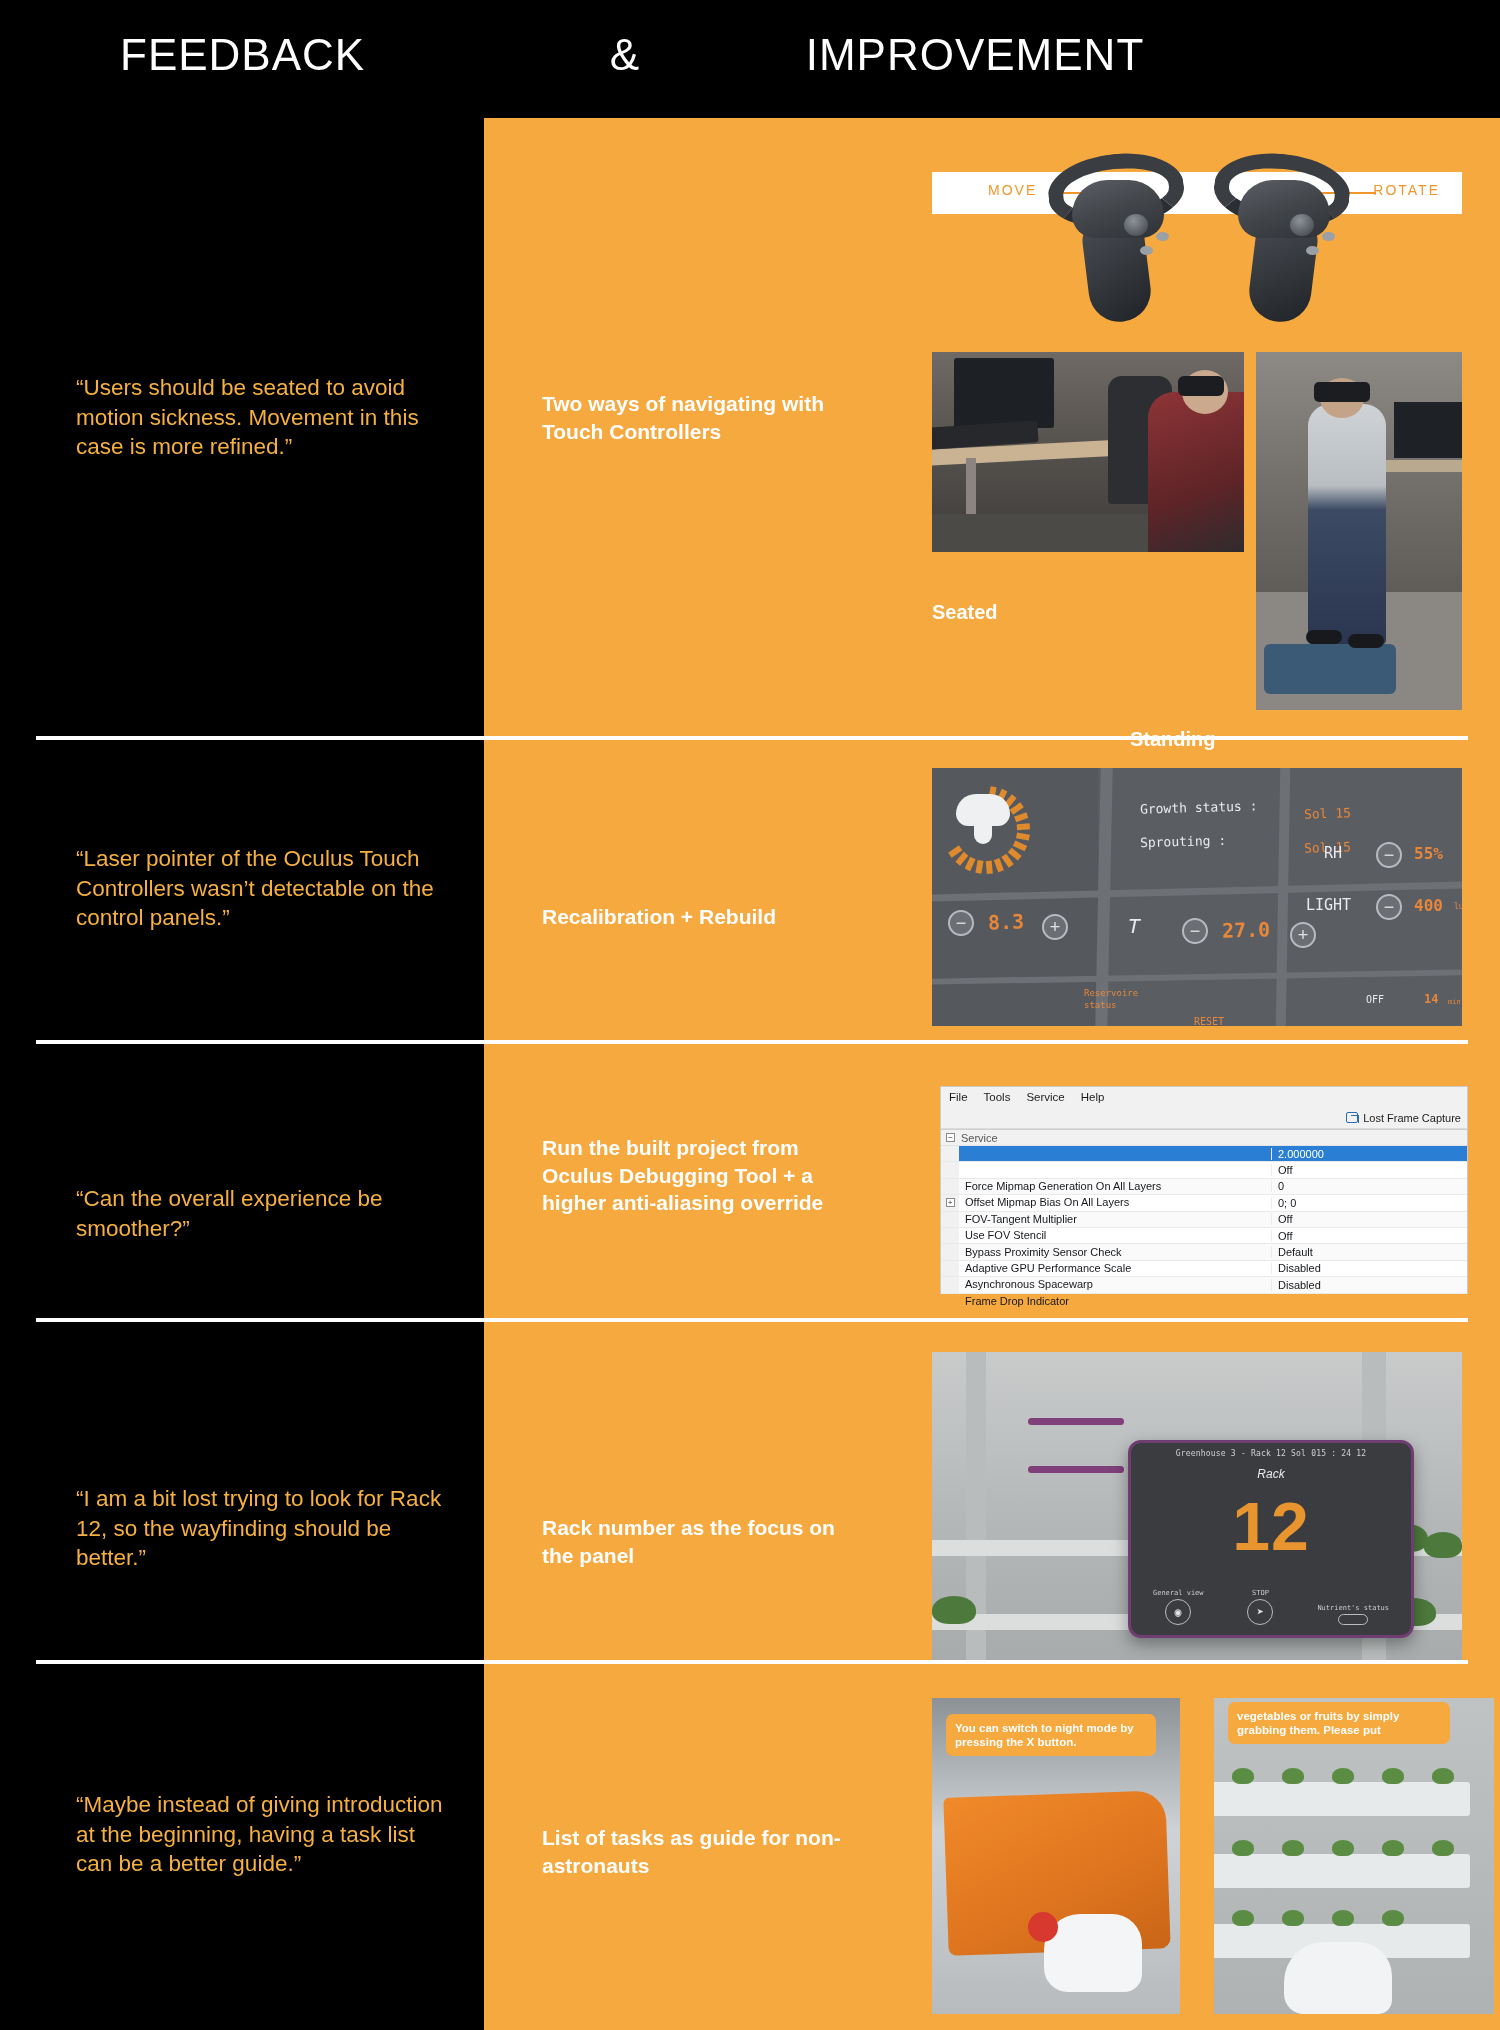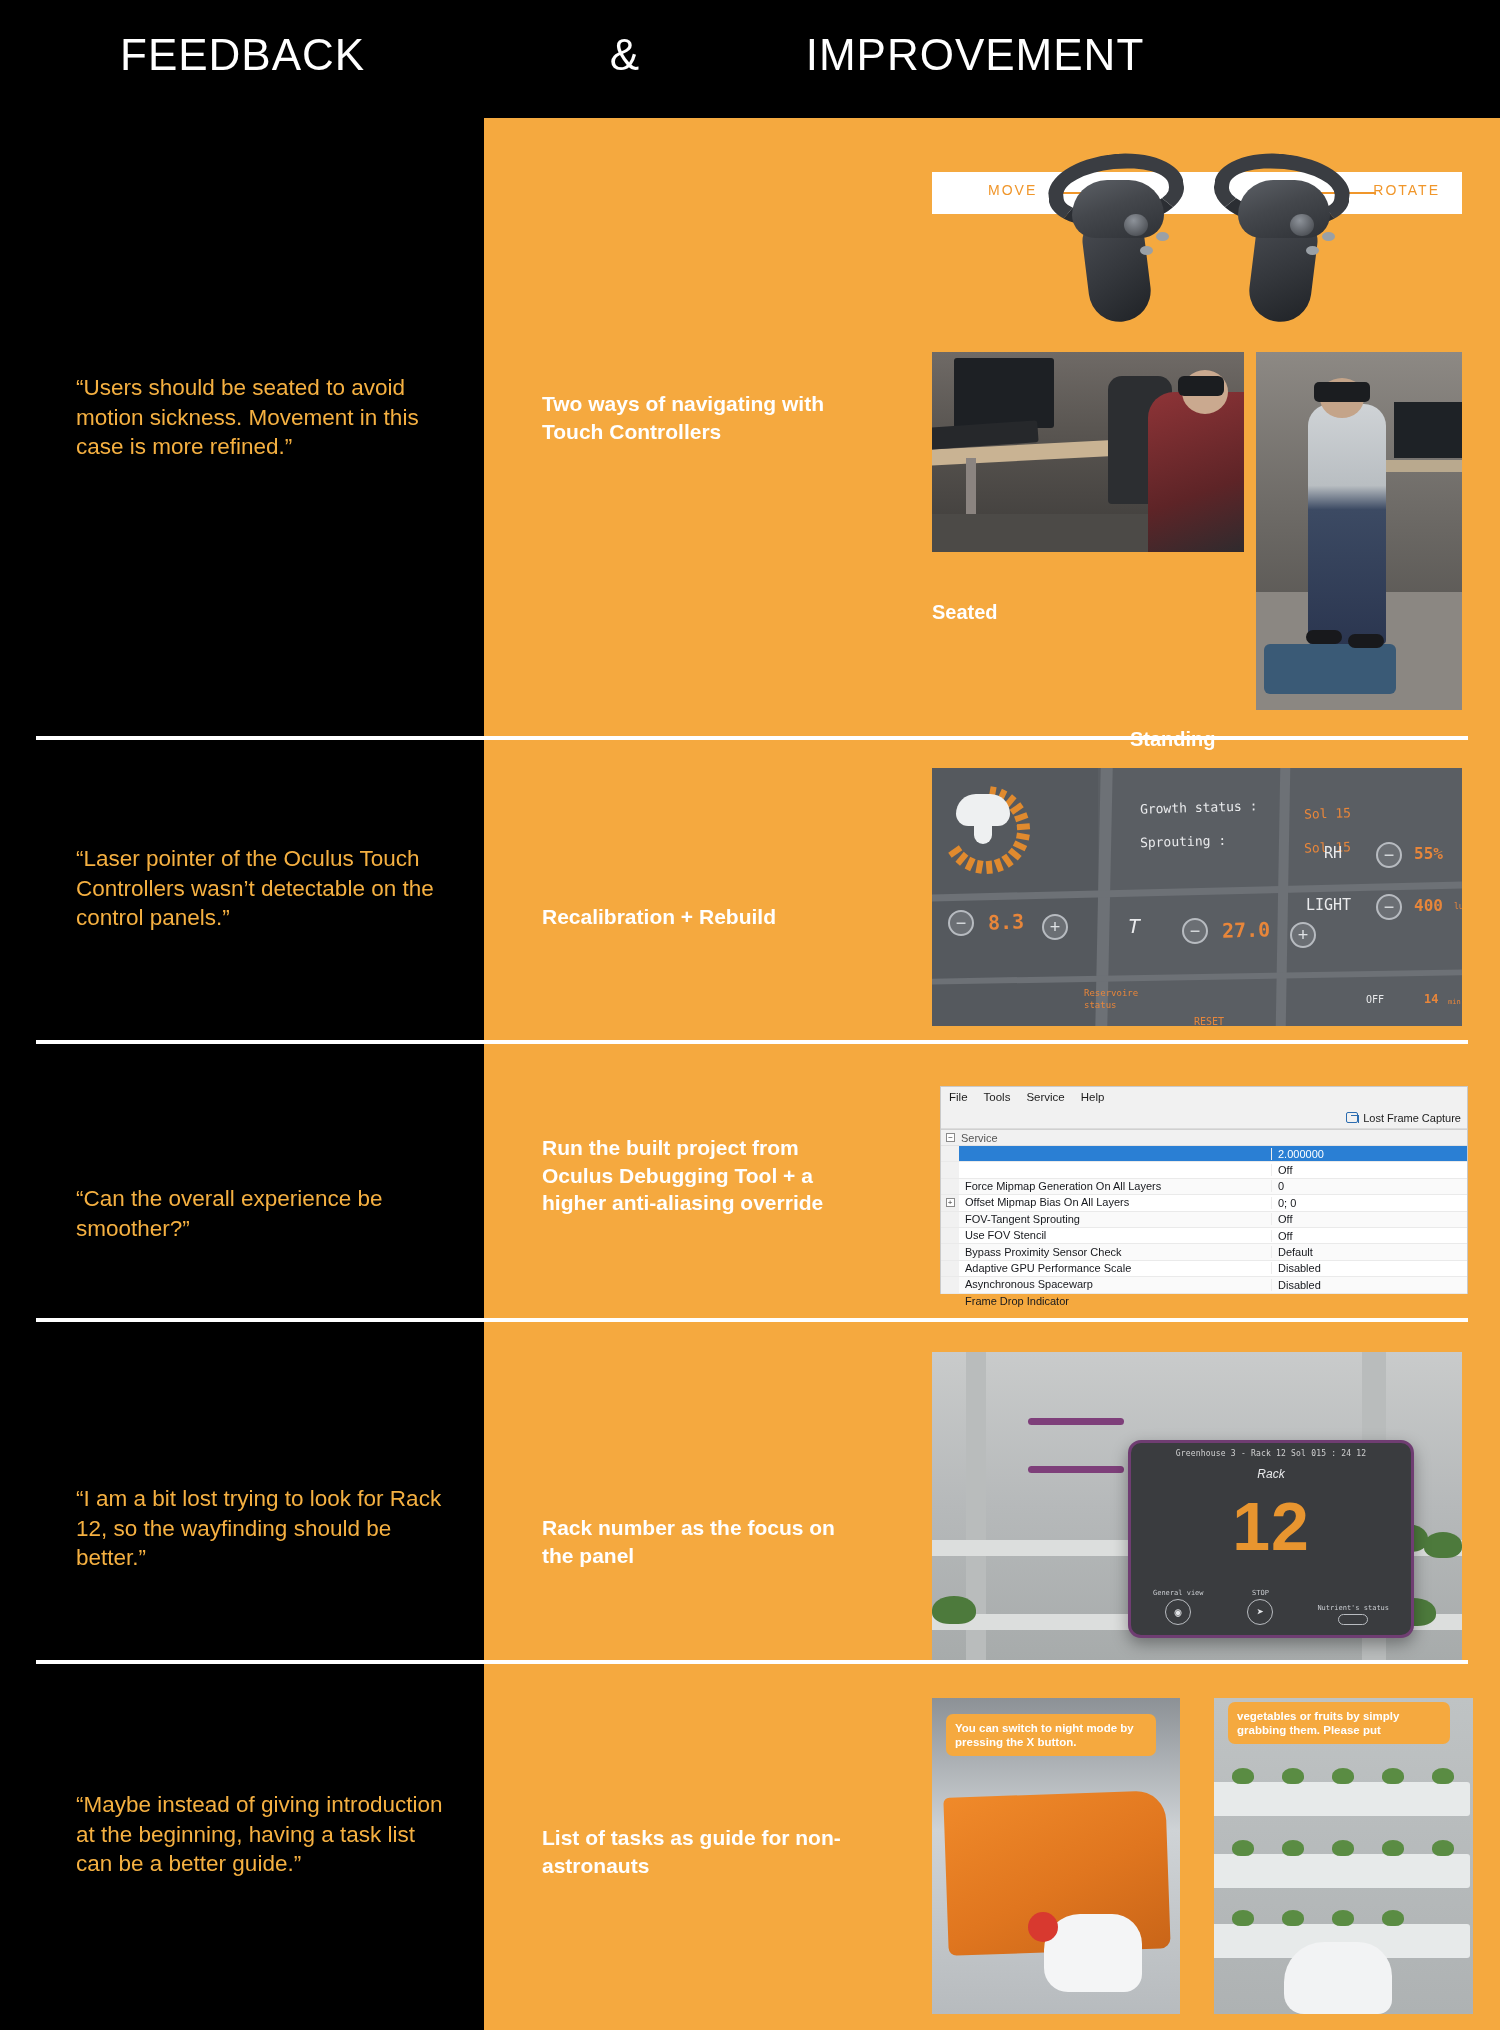--- a/index.html
+++ b/index.html
@@ -239,21 +239,21 @@
   .rp-circle { width: 26px; height: 26px; border-radius: 50%;
     border: 1.5px solid #b9bcc0; display: flex; align-items: center;
     justify-content: center; color: #e3e5e8; font-size: 12px; }
   .rp-pill { width: 30px; height: 11px; border-radius: 6px; border: 1.5px solid #b9bcc0; }
   .rp-lblcol { display: flex; flex-direction: column; align-items: center; gap: 2px; }
 
   
   .task-shot { position: absolute; overflow: hidden; }
   .ts-left { left: 932px; top: 1698px; width: 248px; height: 316px;
     background: linear-gradient(180deg,#8c9196 0%,#cfd3d6 42%,#b7bbbe 100%); }
-  .ts-right { left: 1214px; top: 1698px; width: 259px; height: 316px;
+  .ts-right { left: 1214px; top: 1698px; width: 280px; height: 316px;
     background: linear-gradient(180deg,#bfc3c4 0%,#aeb2b3 100%); }
   .tip {
     position: absolute; background: #f5a93f; border-radius: 7px;
     color: #ffffff; font-size: 11.5px; font-weight: 700; line-height: 1.22;
     padding: 7px 9px;
   }
   .cloth { position: absolute; left: 14px; top: 96px; width: 222px; height: 158px;
     background: linear-gradient(155deg,#f08a2a 0%,#e0761f 55%,#c96518 100%);
     border-radius: 6px 30px 10px 8px; transform: rotate(-2deg); }
   .hand { position: absolute; left: 112px; top: 216px; width: 98px; height: 78px;
@@ -454,21 +454,21 @@
       </div>
       <div class="odt-row alt">
         <span class="odt-exp-cell"></span>
         <span class="odt-name">Offset Mipmap Bias On All Layers</span>
         <span class="odt-val">0</span>
       </div>
       <div class="odt-row">
         <span class="odt-exp-cell">
           <span class="odt-expander">+</span>
         </span>
-        <span class="odt-name">FOV-Tangent Sprouting</span>
+        <span class="odt-name">FOV-Tangent Multiplier</span>
         <span class="odt-val">0; 0</span>
       </div>
       <div class="odt-row alt">
         <span class="odt-exp-cell"></span>
         <span class="odt-name">Use FOV Stencil</span>
         <span class="odt-val">Off</span>
       </div>
       <div class="odt-row">
         <span class="odt-exp-cell"></span>
         <span class="odt-name">Bypass Proximity Sensor Check</span>

